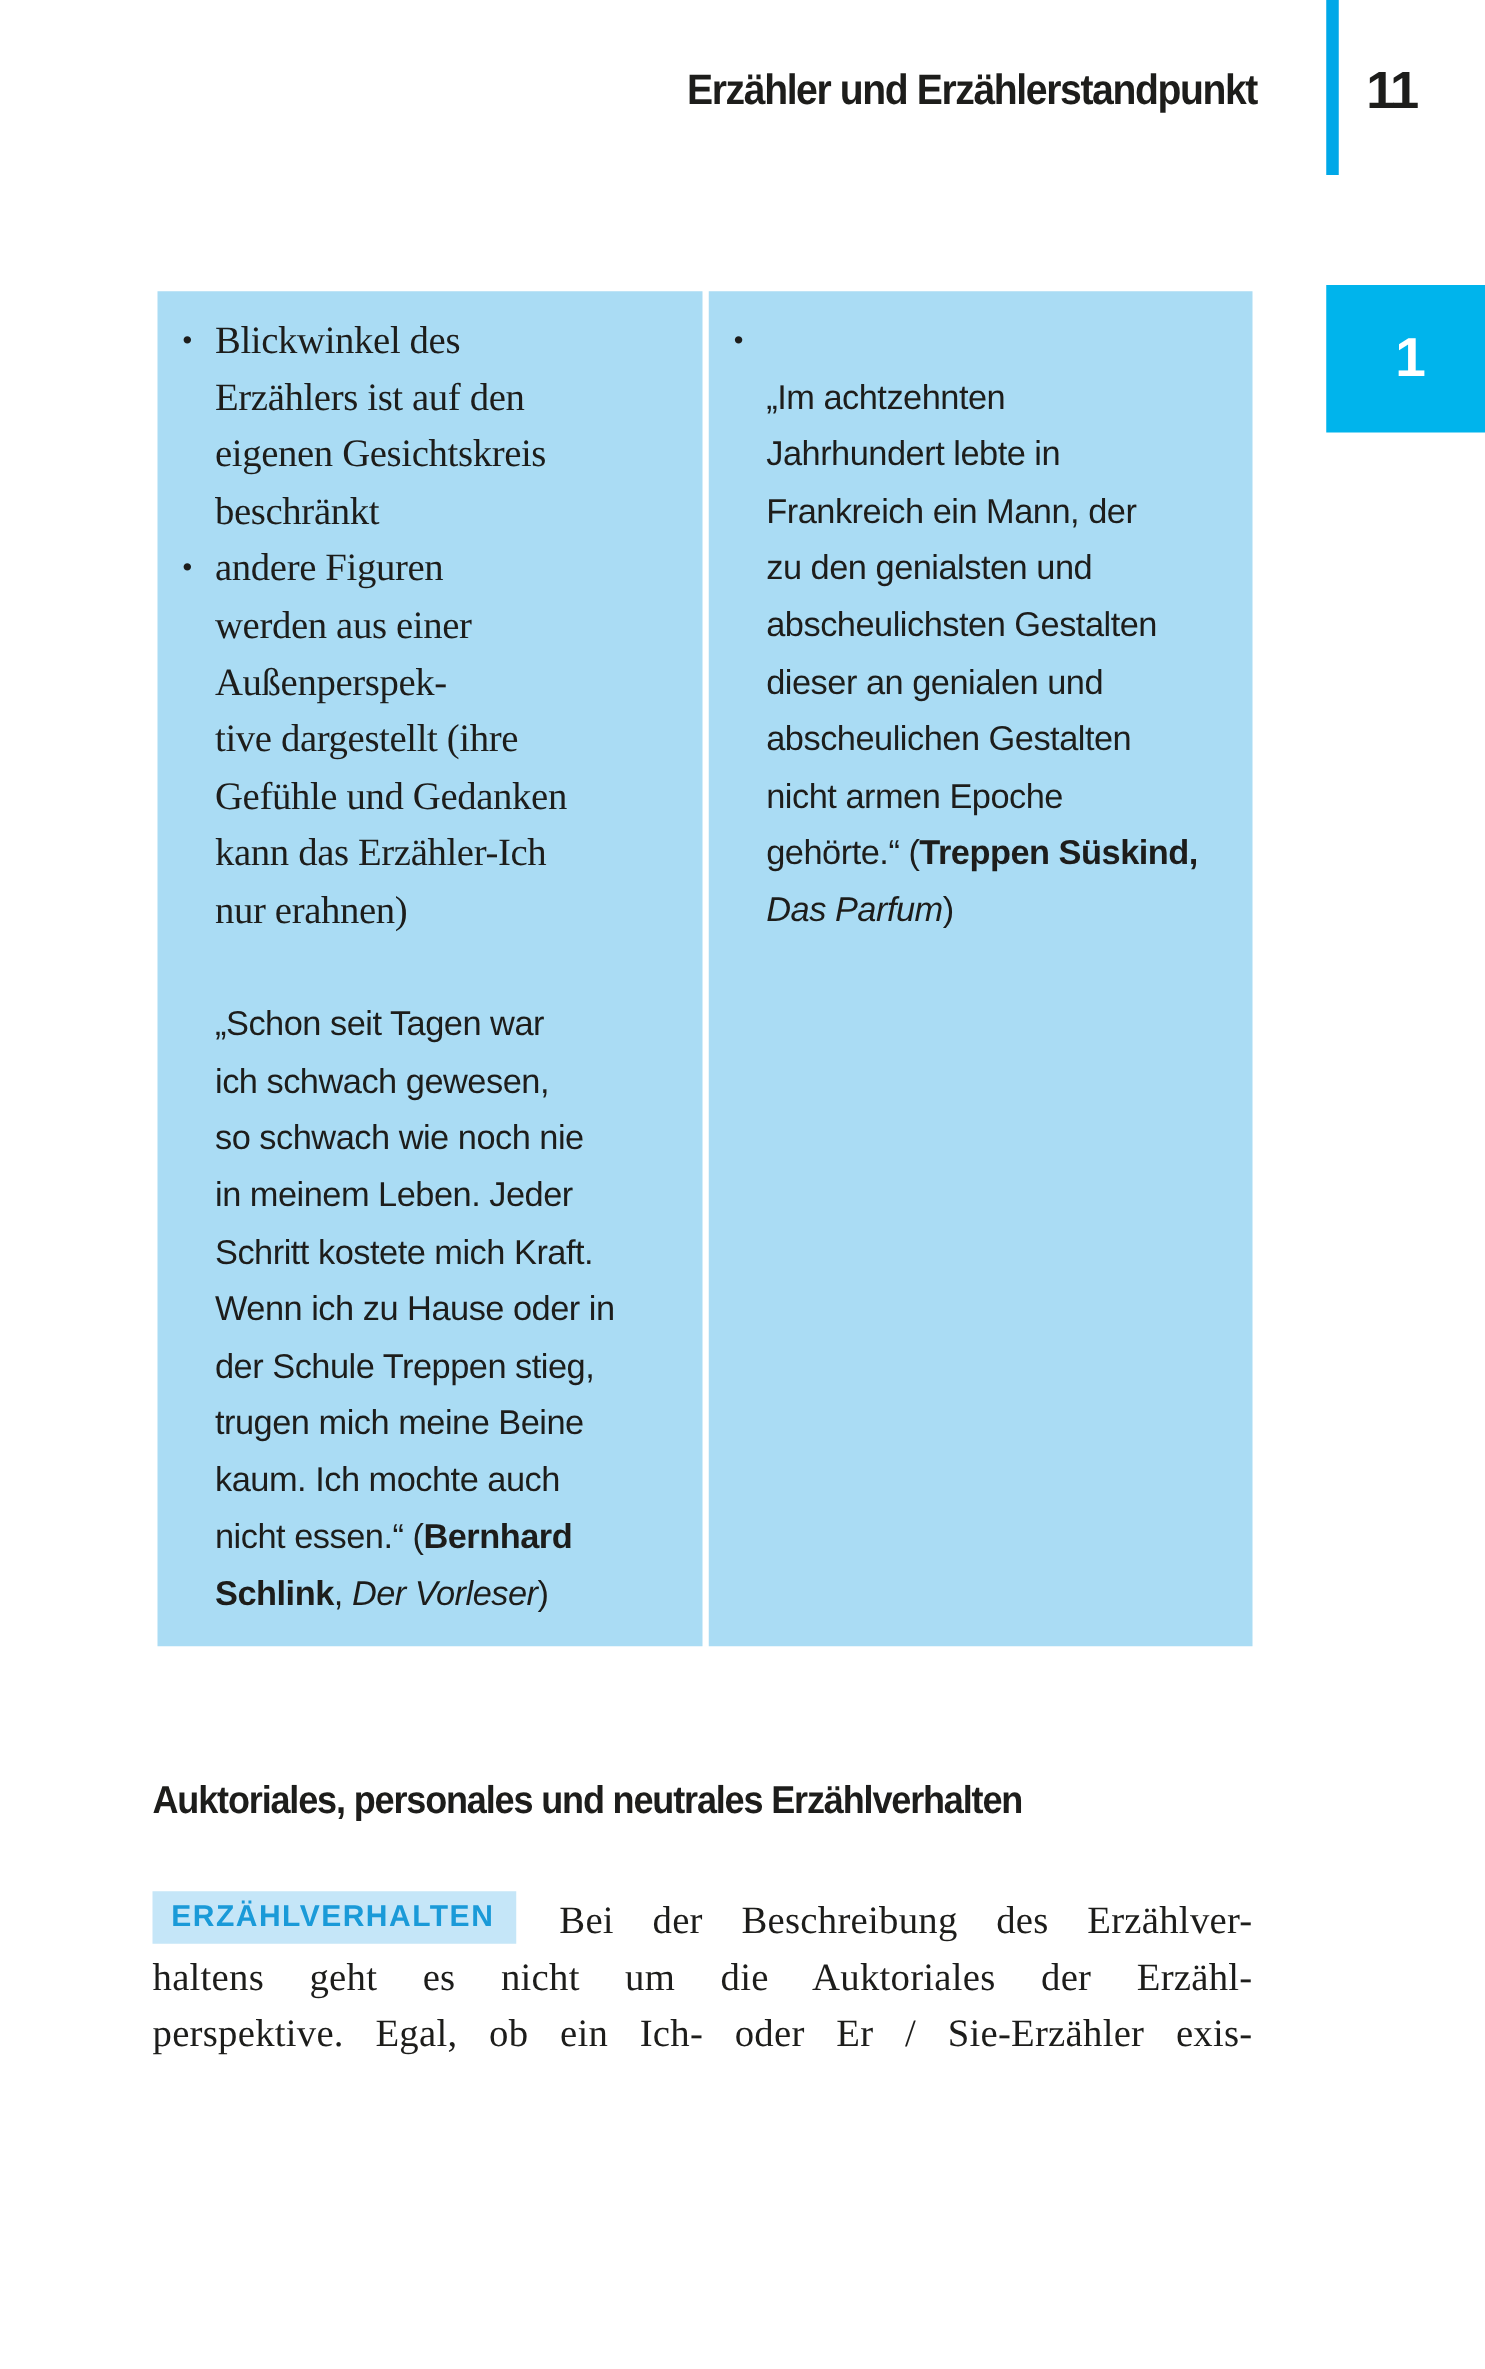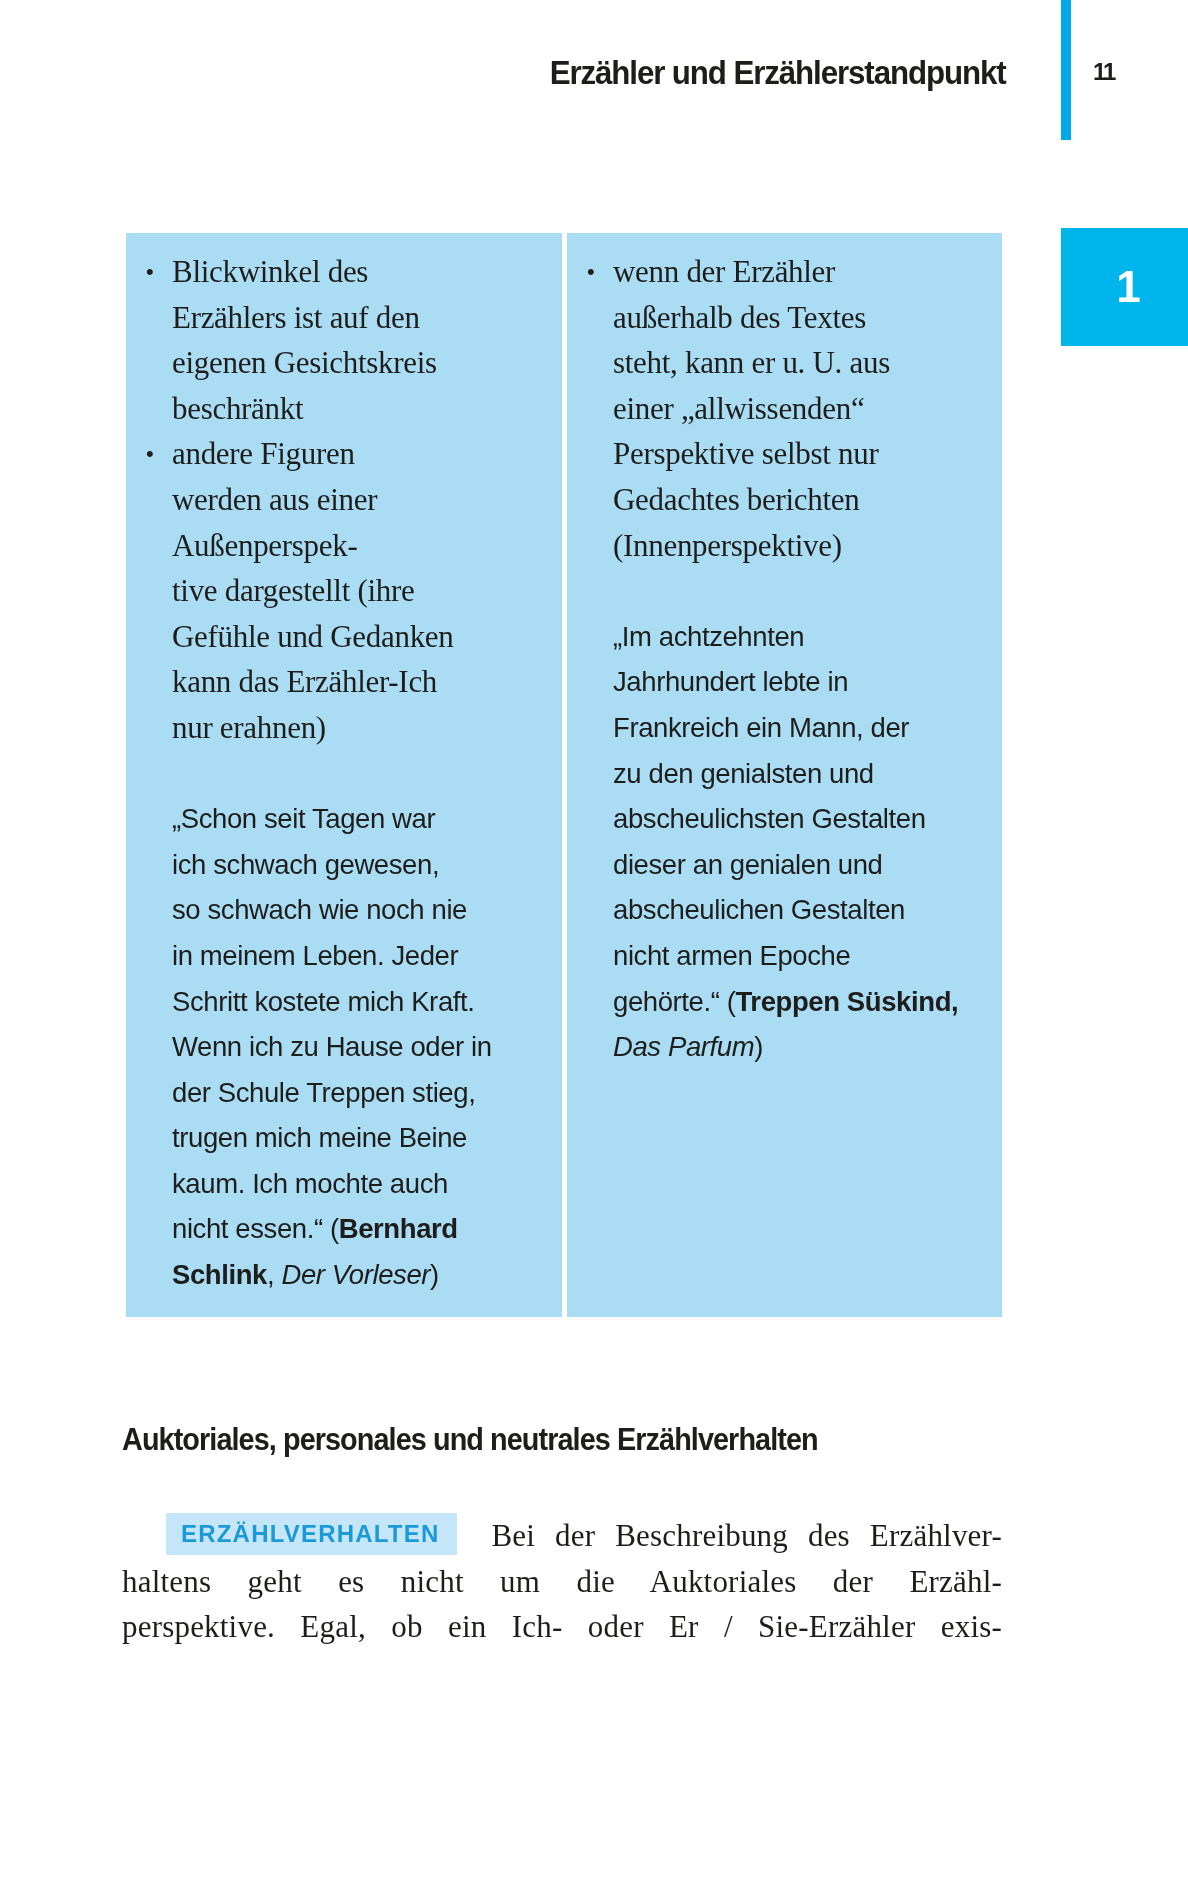--- a/index.html
+++ b/index.html
@@ -9,21 +9,21 @@
   
   #running-title {
     right: 182px; top: 52px;
     font-family: "Liberation Sans", sans-serif; font-weight: bold;
     font-size: 34px; letter-spacing: -1.2px; transform: scaleX(0.92); transform-origin: right center;
     white-space: nowrap; line-height: 40px;
   }
   #header-bar { left: 1061px; top: 0; width: 10px; height: 140px; }
   #page-number {
     left: 1093px; top: 52px;
-    font-family: "Liberation Sans", sans-serif; font-weight: bold; font-size: 24px; line-height: 40px;
+    font-family: "Liberation Sans", sans-serif; font-weight: bold; font-size: 42px; line-height: 40px;
     letter-spacing: -2px;
   }
   #chapter-tab { left: 1061px; top: 228px; width: 127px; height: 118px;
     display: flex; align-items: center; justify-content: center; }
   #chapter-tab span {
     font-family: "Liberation Sans", sans-serif; font-weight: bold; font-size: 44px; color: #ffffff;
     margin-left: 8px;
   }
 
   
@@ -110,44 +110,37 @@
 der Schule Treppen stieg,
 trugen mich meine Beine
 kaum. Ich mochte auch
 nicht essen.“ (</span><b style="white-space: pre-line;">Bernhard
 Schlink</b><span style="white-space: pre-line;">, </span><i style="white-space: pre-line;">Der Vorleser</i><span style="white-space: pre-line;">)</span></div>
   </div>
   <div id="col-right" class="col" style="background: rgb(170, 220, 244);">
     <ul class="bullets">
       <li>
         <span class="dot">•</span>
-        <span class="txt">wenn der Erzähler
-außerhalb des Textes
-steht, kann er u. U. aus
-einer „allwissenden“
-Perspektive selbst nur
-Gedachtes berichten
-(Innenperspektive)</span>
       </li>
     </ul>
     <div class="quote"><span style="white-space: pre-line;">„Im achtzehnten
 Jahrhundert lebte in
 Frankreich ein Mann, der
 zu den genialsten und
 abscheulichsten Gestalten
 dieser an genialen und
 abscheulichen Gestalten
 nicht armen Epoche
 gehörte.“ (</span><b style="white-space: pre-line;">Treppen Süskind,</b><span style="white-space: pre-line;">
 </span><i style="white-space: pre-line;">Das Parfum</i><span style="white-space: pre-line;">)</span></div>
   </div>
 </div>
 
 <div id="section-heading" class="abs">Auktoriales, personales und neutrales Erzählverhalten</div>
 
 <div id="body-paragraph" class="abs">
   <div class="pline" style="display:flex;align-items:flex-start;">
-    <span id="label-box" style="background: rgb(197, 230, 248); color: rgb(26, 154, 216); margin-left: 44px;">ERZÄHLVERHALTEN</span>
+    <span id="label-box" style="background: rgb(197, 230, 248); color: rgb(26, 154, 216);">ERZÄHLVERHALTEN</span>
     <span style="flex:1;text-align:justify;text-align-last:justify;display:block;margin-left:22px;">Bei der Beschreibung des Erzählver-</span>
   </div>
   <div class="pline">haltens geht es nicht um die Auktoriales der Erzähl-</div>
   <div class="pline">perspektive. Egal, ob ein Ich- oder Er / Sie-Erzähler exis-</div>
 </div>
 
 </body></html>

